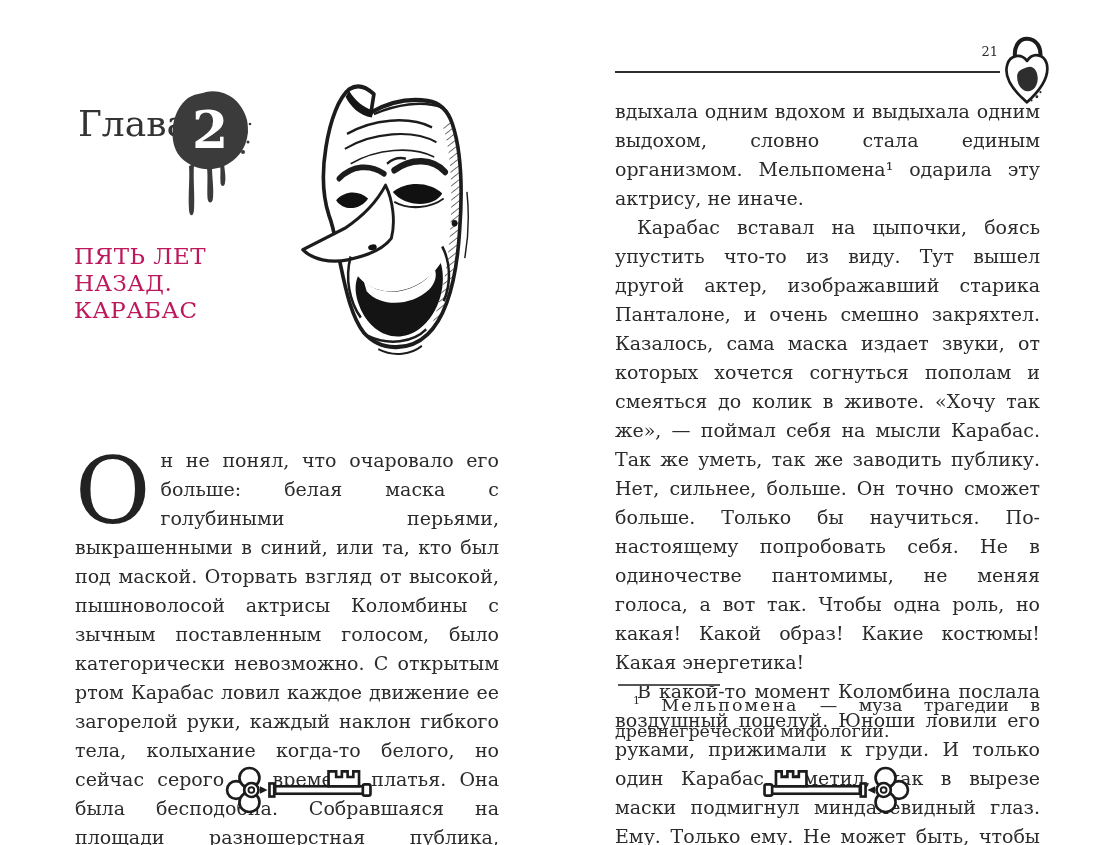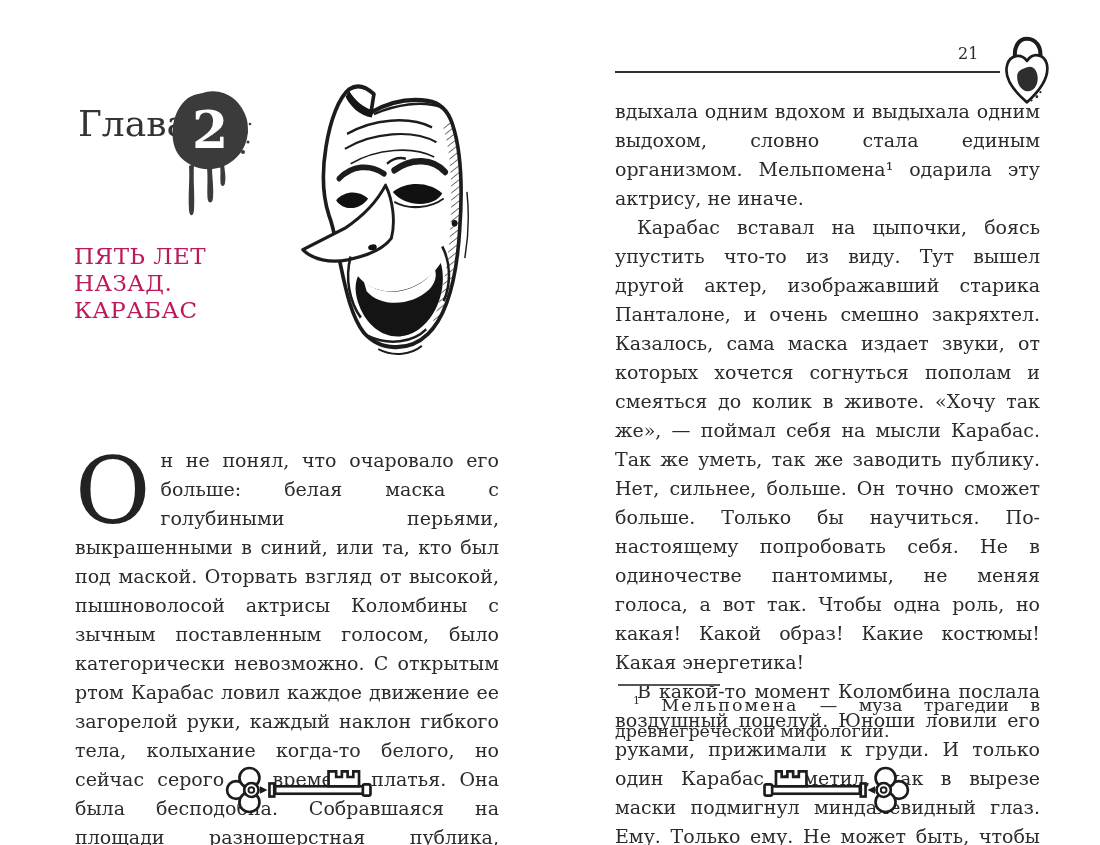--- a/index.html
+++ b/index.html
@@ -42,21 +42,21 @@
   
   .running-header{
     position:absolute;left:65px;top:46px;width:330px;
     font-size:17px;letter-spacing:0.3px;color:#3a3a3a;white-space:nowrap;
   }
   .header-rule{
     position:absolute;left:65px;top:71px;width:385px;height:2px;background:#2e2e2e;
   }
   .page-number{
     position:absolute;left:408px;top:44px;width:40px;
-    font-size:16px;color:#2b2b2b;
+    font-size:13px;text-align:right;color:#2b2b2b;
   }
   .padlock{position:absolute;left:451px;top:36px;width:52px;height:70px;}
 
   .right-body{
     position:absolute;left:65px;top:97px;width:425px;
     font-size:19px;line-height:29px;text-align:justify;hyphens:none;
   }
   .right-body p{margin:0;}
   .right-body p.indent{text-indent:22px;}
 

